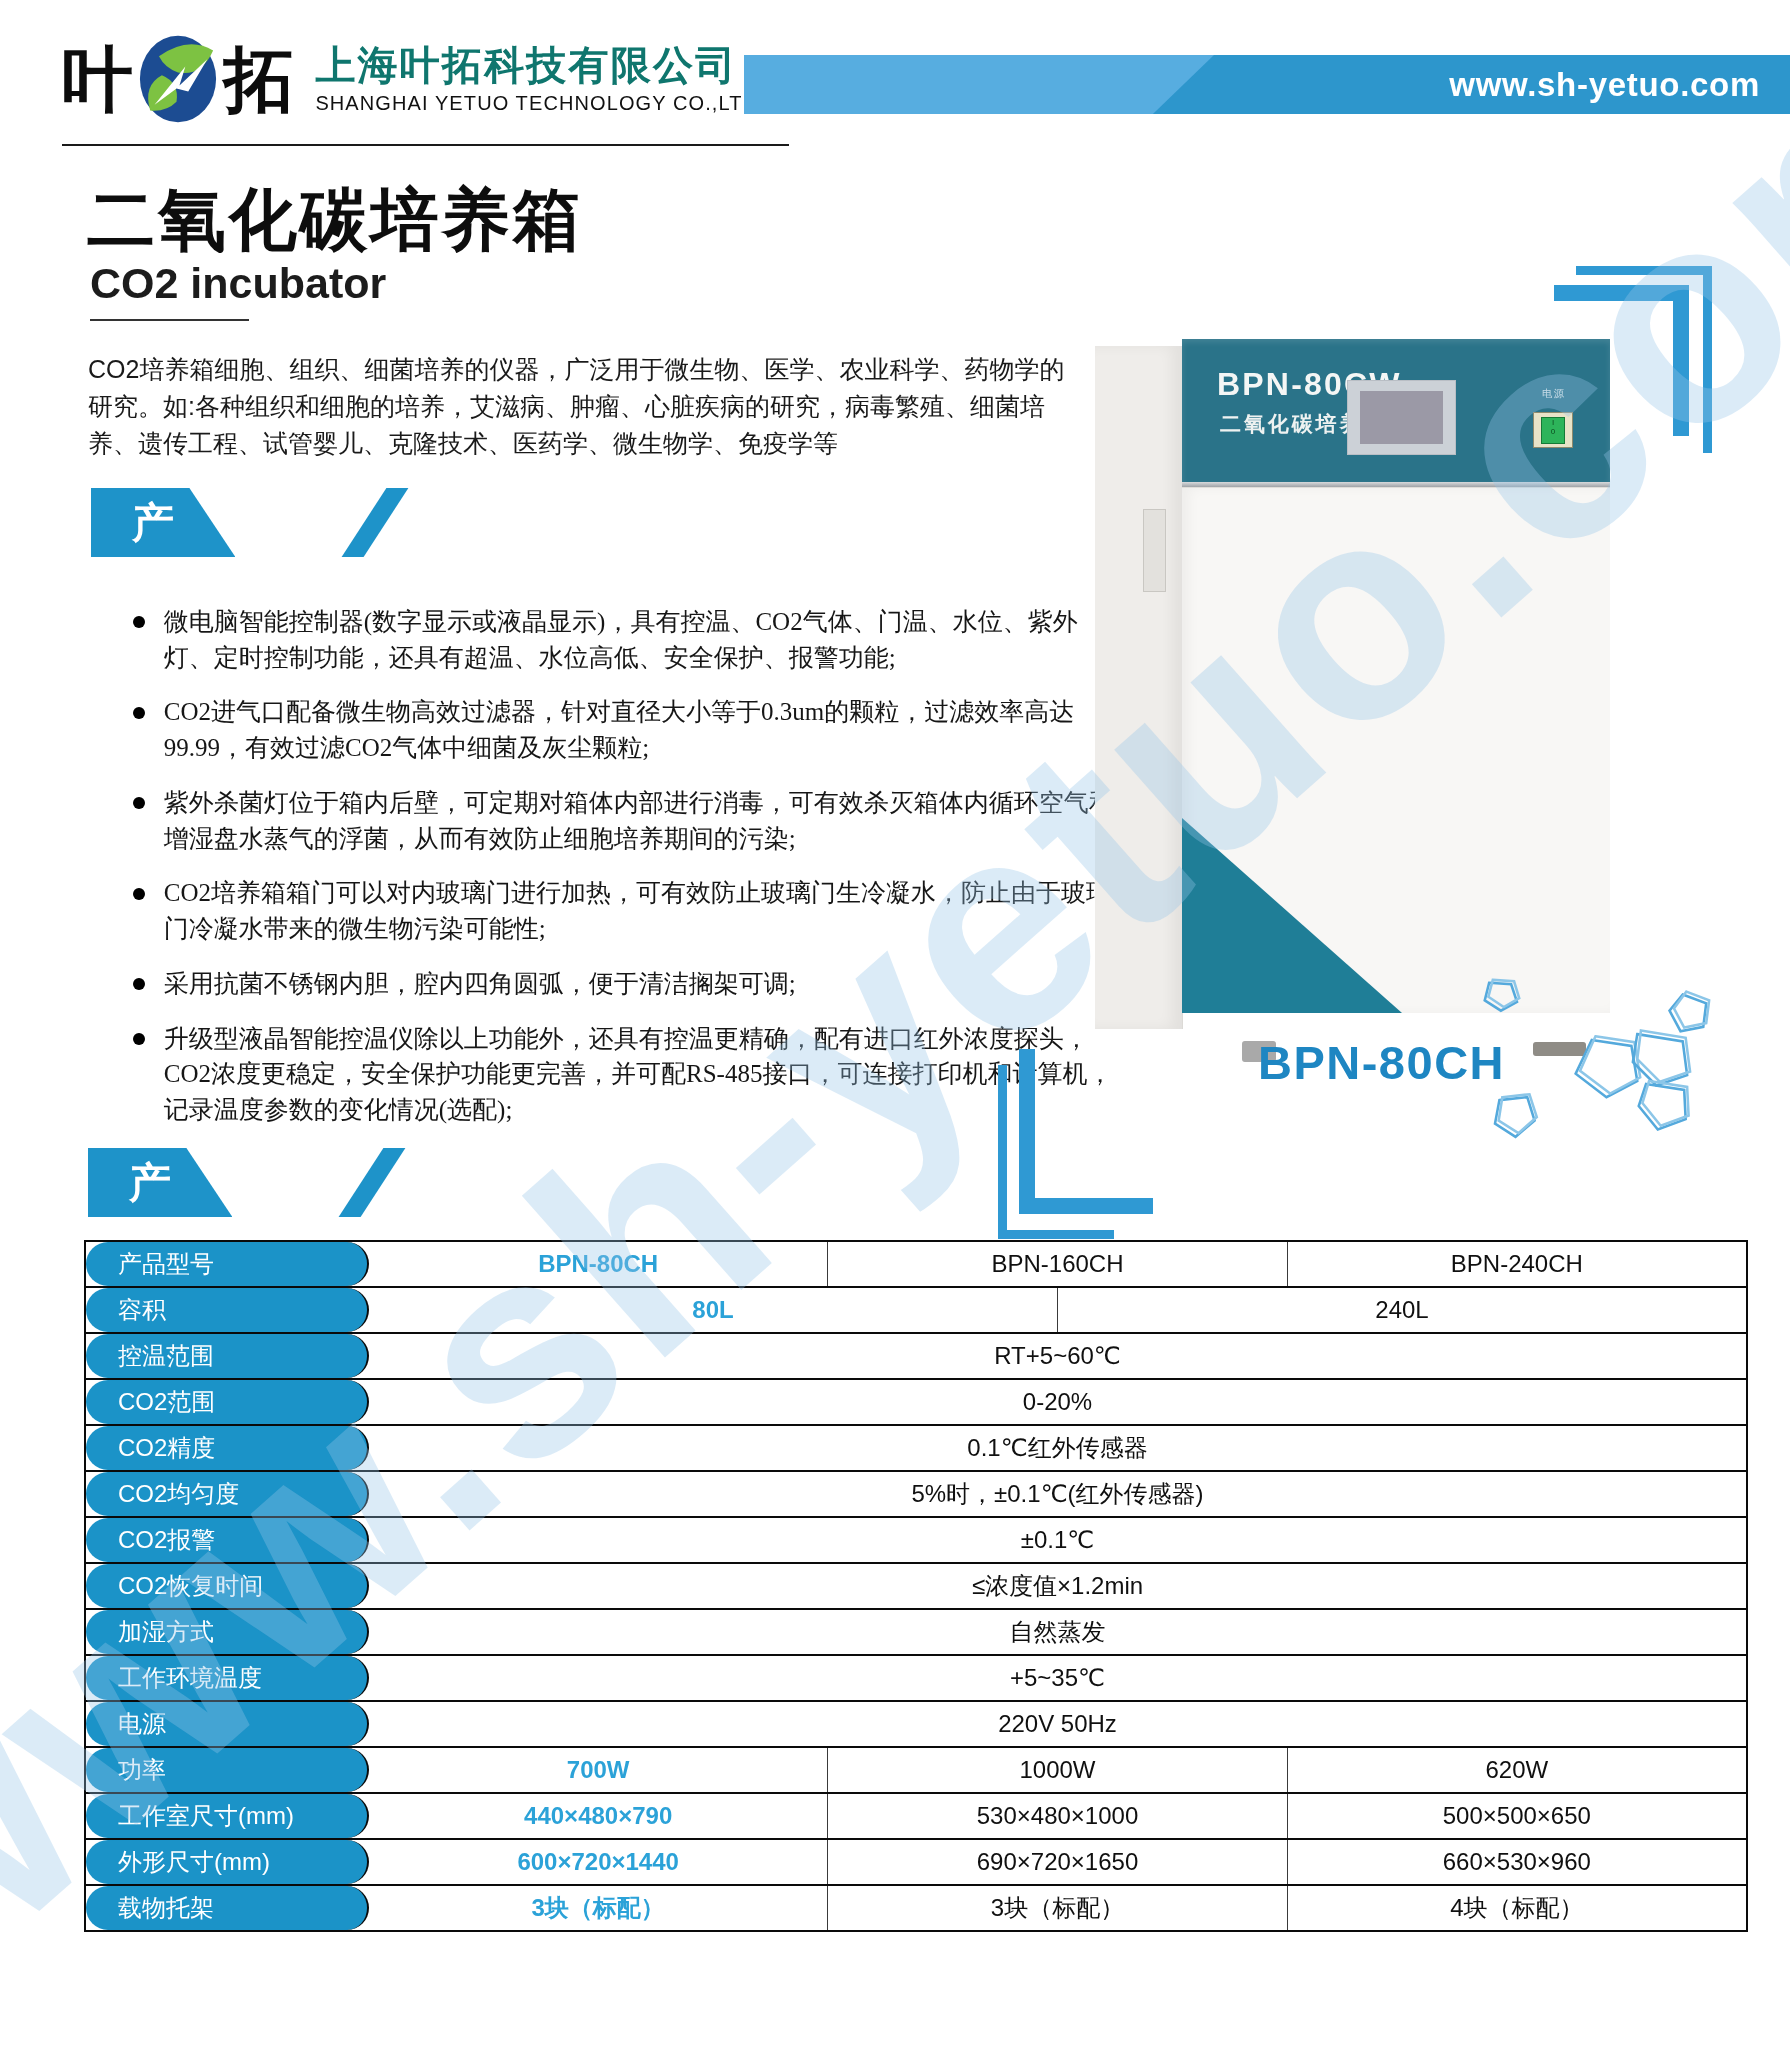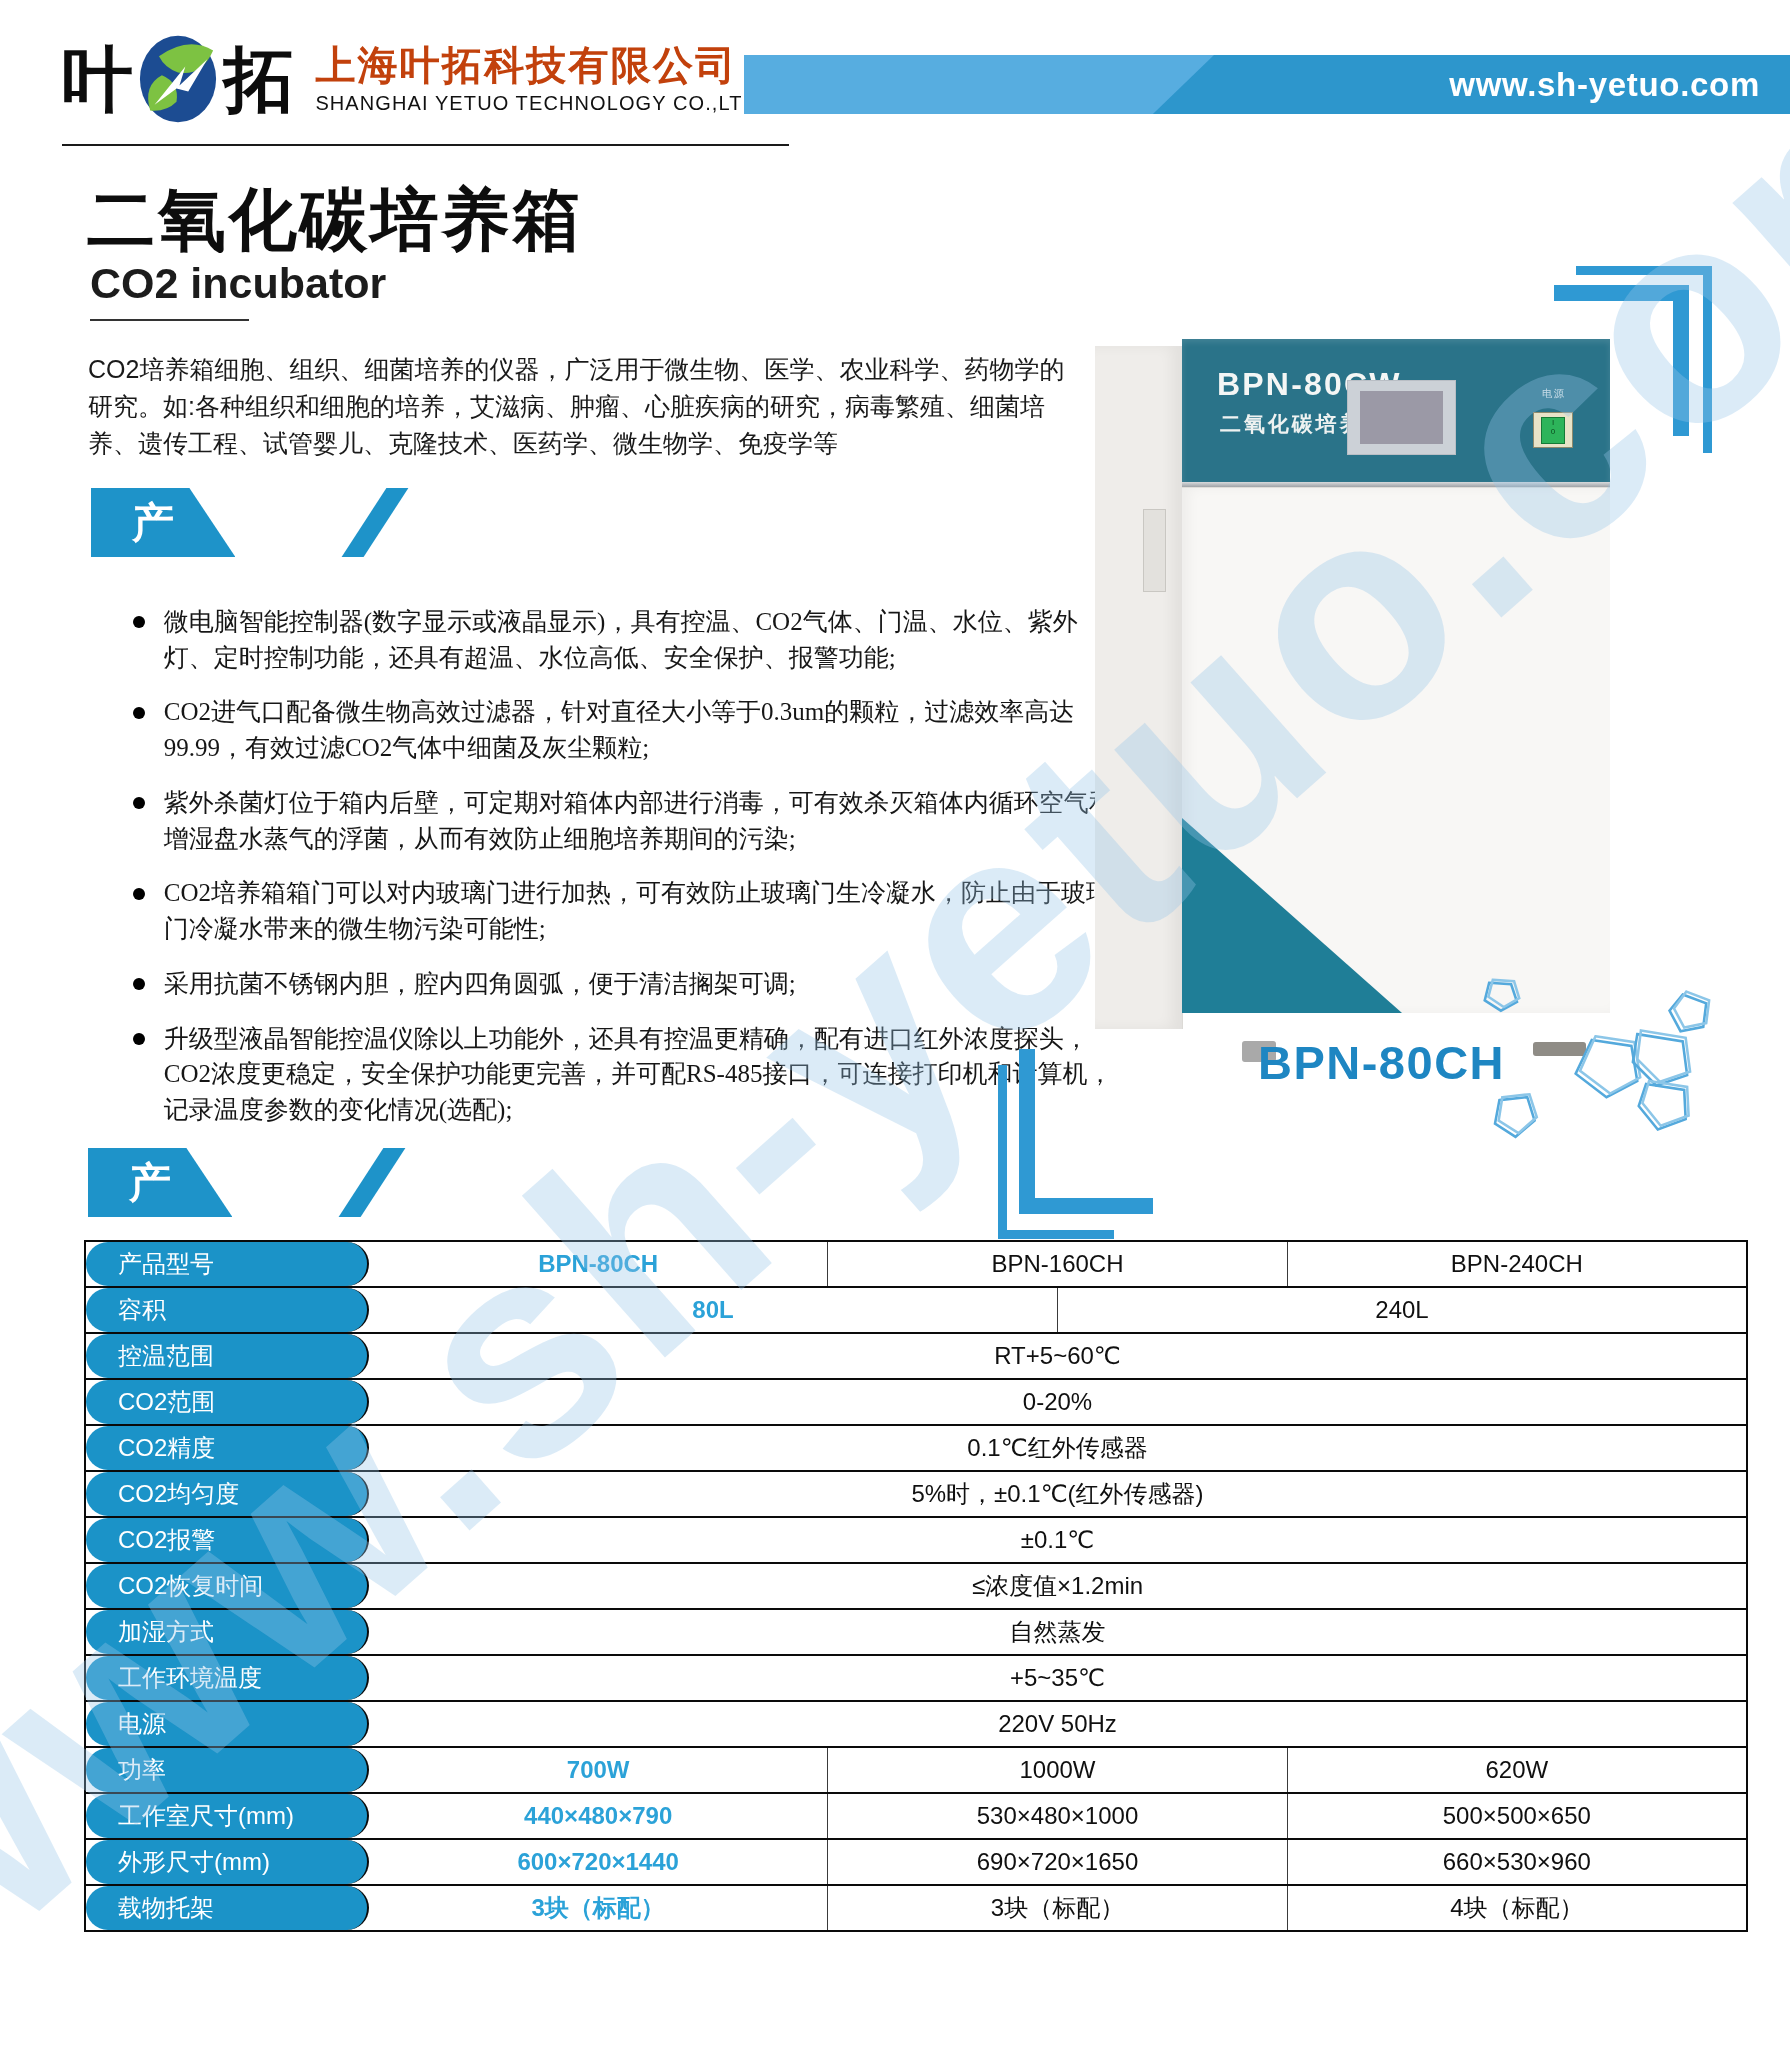--- a/index.html
+++ b/index.html
@@ -4,21 +4,21 @@
 <style>
   html,body{margin:0;padding:0;background:#ffffff;}
   body{font-family:"Liberation Sans","DejaVu Sans",sans-serif;}
   .page{position:relative;width:1791px;height:2046px;background:#fff;overflow:hidden;}
 
   
   .logo-group{position:absolute;left:62px;top:34px;display:flex;align-items:center;}
   .logo-char{font-size:71px;font-weight:900;color:#0c0c0c;line-height:1;}
   .logo-icon{width:82px;height:90px;margin:0 4.4px;}
   .logo-names{margin-left:20.6px;display:flex;flex-direction:column;}
-  .company-cn{font-size:40px;font-weight:800;color:#c2410c;letter-spacing:2.2px;line-height:1.1;}
+  .company-cn{font-size:40px;font-weight:800;color:#0f766e;letter-spacing:2.2px;line-height:1.1;}
   .company-en{font-size:20px;font-weight:500;color:#111;letter-spacing:1.1px;margin-top:4.4px;}
   .header-rule{position:absolute;left:62px;top:144px;width:727px;height:2.2px;background:#1a1a1a;}
   .banner{position:absolute;left:744px;top:55px;right:0;height:59px;background:#2d96cc;}
   .banner-light{position:absolute;left:0;top:0;height:100%;width:470px;background:#57ade0;
     clip-path:polygon(0 0,100% 0,87% 100%,0 100%);}
   .banner-url{position:absolute;right:31px;top:0;height:59px;line-height:59px;color:#fff;
     font-size:33px;font-weight:600;letter-spacing:0.7px;}
 
   
   .title-cn{position:absolute;left:87px;top:175px;font-size:68px;font-weight:900;color:#0d0d0d;letter-spacing:2.9px;}

